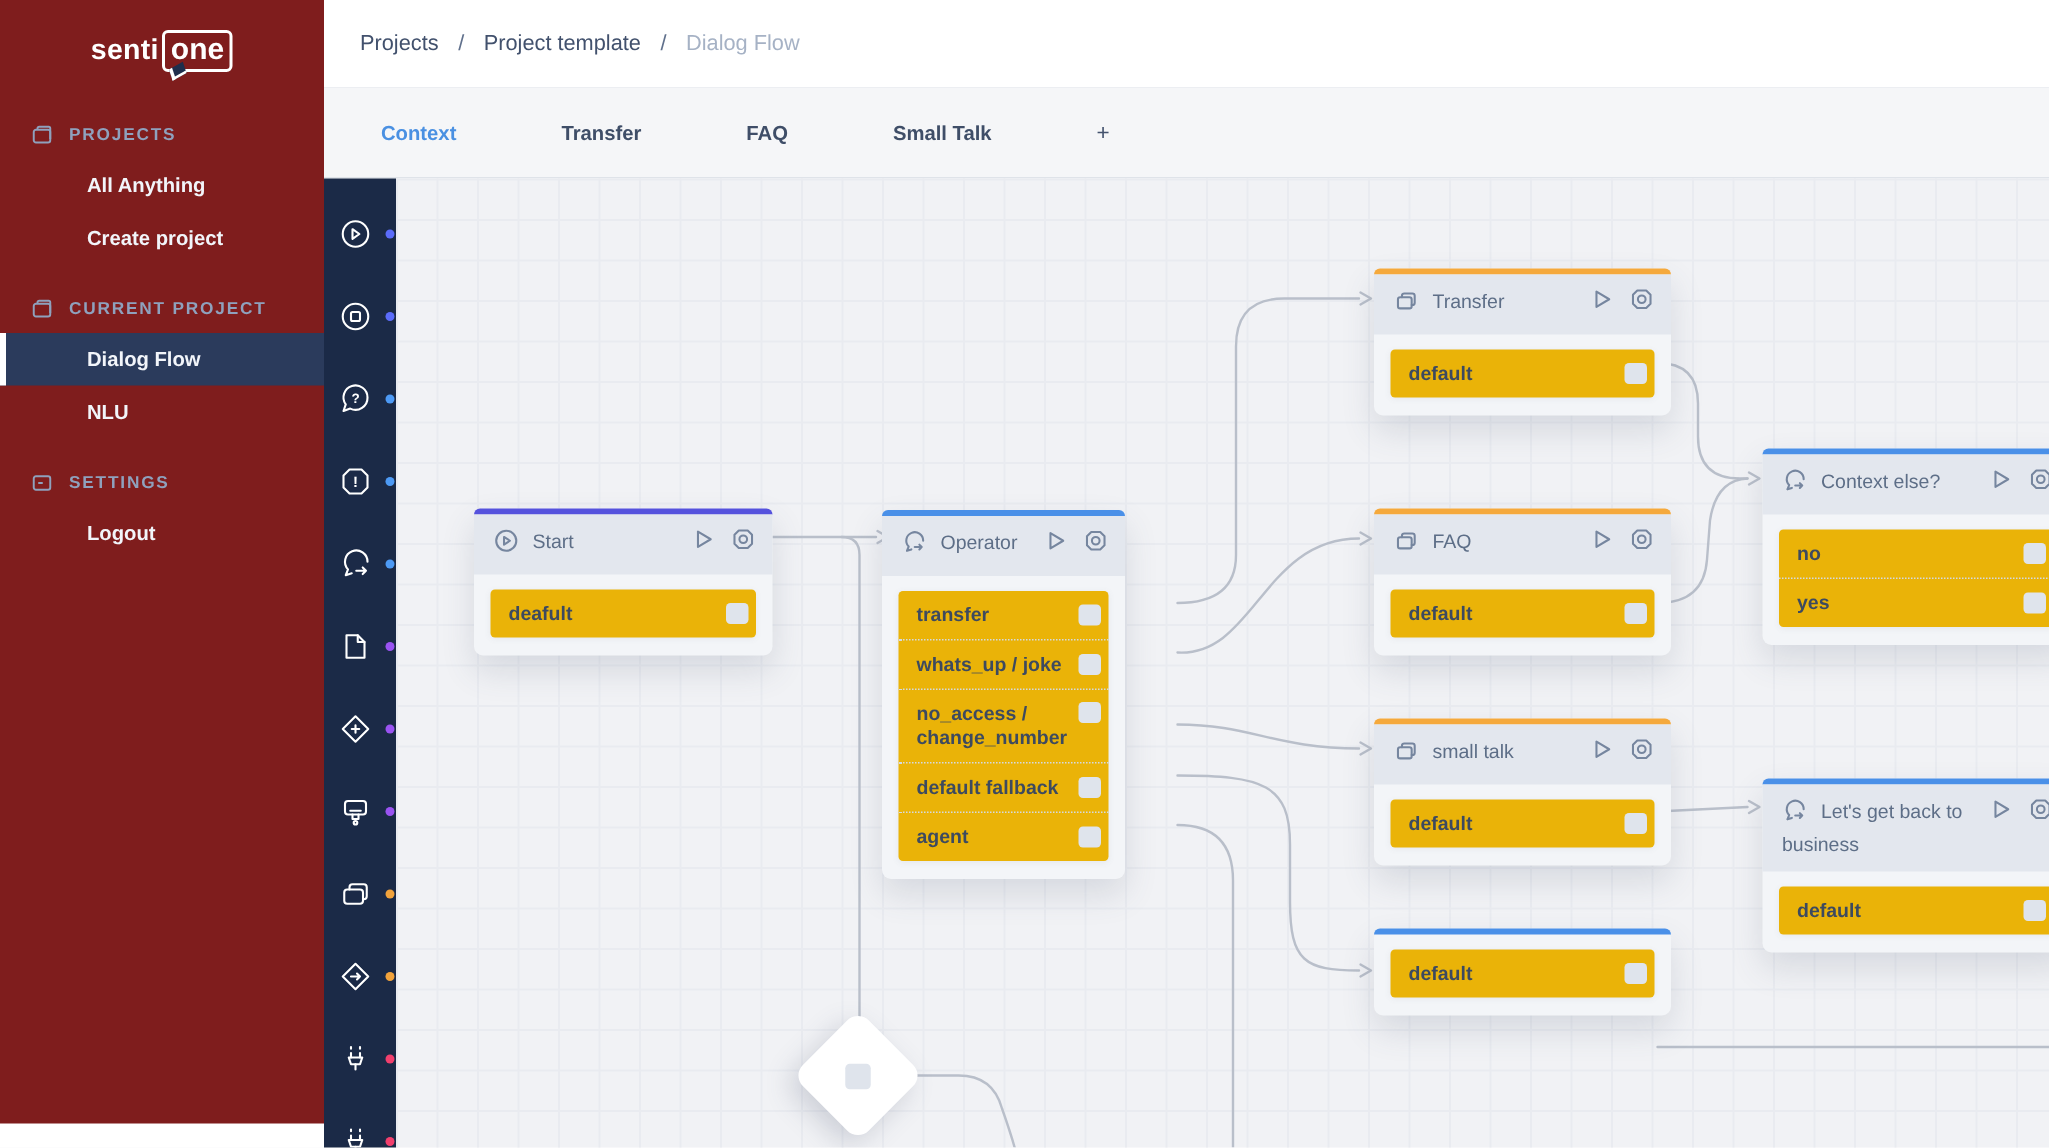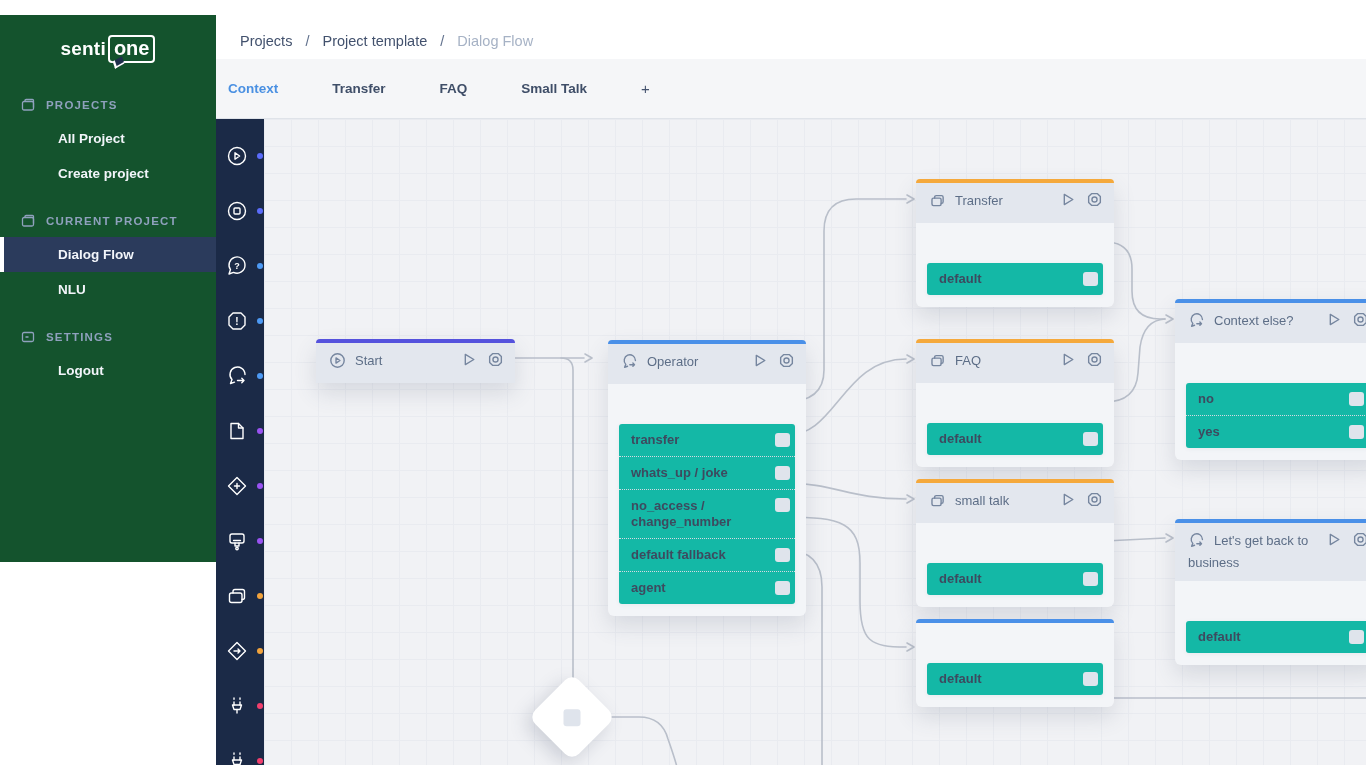--- a/index.html
+++ b/index.html
@@ -1,50 +1,50 @@
 <!DOCTYPE html>
 <html><head>
 <meta charset="utf-8">
 <style>
   * { margin:0; padding:0; box-sizing:border-box; }
   html,body { width:1366px; height:765px; overflow:hidden;
     font-family:"Liberation Sans", sans-serif; background:#fff; }
 
   
-  .sidebar { position:absolute; left:0; top:15px; width:216px; height:547px;
-    background:#14532d; color:#fff; z-index:5; }
+  .sidebar { position:absolute; left:0; top:0; width:216px; height:749px;
+    background:#7f1d1d; color:#fff; z-index:5; }
   .logo { display:flex; align-items:center; justify-content:center; margin:20px 0 26px 0; }
   .logo .senti { font-size:19px; font-weight:700; letter-spacing:.2px; }
   .logo .one-box { position:relative; border:2px solid #fff; border-radius:4px;
     padding:0 4px 1px 4px; font-size:20px; font-weight:700; margin-left:2px; }
   .logo .one-box:after { content:""; position:absolute; left:4px; bottom:-6px;
     width:7px; height:7px; background:#1f2e4c; border-right:2px solid #fff;
     border-bottom:2px solid #fff; transform:skewX(-20deg) rotate(55deg); }
   .side-section { margin-top:14px; }
   .side-head { display:flex; align-items:center; gap:10px; padding:8px 0 8px 20px;
     color:#8fa1bd; font-size:11.5px; font-weight:700; letter-spacing:1.2px; }
   .side-head svg { stroke:#8fa1bd; }
   .side-item { padding:10px 0 10px 58px; font-size:13.5px; font-weight:700;
     color:#f2f5fa; cursor:pointer; position:relative; }
   .side-item.active { background:#2b3b5c; }
   .side-item.active:before { content:""; position:absolute; left:0; top:0; bottom:0;
     width:4px; background:#fff; }
 
   
   .topbar { position:absolute; left:216px; top:0; width:1150px; height:59px;
     background:#fff; border-bottom:1px solid #eceef2; display:flex; align-items:center;
-    padding-left:24px;margin-top:12px; }
+    padding-left:24px; }
   .crumb { font-size:14.5px; color:#42516d; font-weight:400; }
   .crumb-sep { color:#60708c; margin:0 9px; }
   .crumb-current { color:#a6b2c5; }
 
   
   .tabbar { position:absolute; left:216px; top:59px; width:1150px; height:60px;
     background:#f5f6f8; border-bottom:1px solid #dfe3e9; display:flex; align-items:center;
-    gap:54px; padding-left:12px; }
+    gap:70px; padding-left:38px; }
   .tab { font-size:13.5px; font-weight:700; color:#3f4e68; cursor:pointer; }
   .tab.active { color:#4a90e2; }
   .tab.add { font-weight:400; font-size:15px; color:#44536e; }
 
   
   .rail { position:absolute; left:216px; top:119px; width:48px; height:646px;
     background:#1b2a47; z-index:4; overflow:hidden;
     display:flex; flex-direction:column; align-items:flex-start; padding:25px 0 0 9px; gap:31px; }
   .rail-item { position:relative; width:24px; height:24px; flex:0 0 24px; cursor:pointer; }
   .rail-item svg { stroke:#fff; fill:none; stroke-width:1.4; stroke-linecap:round; stroke-linejoin:round; }
@@ -62,21 +62,21 @@
   .node { position:absolute; border-radius:6px; box-shadow:0 10px 22px rgba(76,88,112,.16);
     background:#f3f5f8; }
   .accent { height:4px; border-radius:6px 6px 0 0; }
   .n-head { position:relative; background:#e3e7ee; padding:9px 60px 9px 13px;
     font-size:13px; color:#5d6e87; line-height:18px; min-height:33px; }
   .n-head .h-icon { display:inline-block; vertical-align:-4px; margin-right:9px; }
   .n-head svg { stroke:#76869f; fill:none; stroke-width:1.3; stroke-linecap:round; stroke-linejoin:round; }
   .h-actions { position:absolute; right:10px; top:8px; display:flex; gap:9px; }
   .h-actions span { cursor:pointer; display:inline-block; width:18px; height:18px; }
   .n-body { padding:10px 11px 12px 11px; }
-  .rows-card { background:#14b8a6; border-radius:3px; box-shadow:0 1px 4px rgba(90,100,120,.08);margin-top:30px; }
+  .rows-card { background:#eab308; border-radius:3px; box-shadow:0 1px 4px rgba(90,100,120,.08); }
   .n-row { position:relative; padding:8px 30px 8px 12px; font-size:13px; font-weight:700;
     color:#3d4a5f; line-height:16px; }
   .n-row + .n-row { border-top:1px dotted #d4dae2; }
   .port { position:absolute; right:5px; top:50%; margin-top:-7px; width:15px; height:14px;
     background:#dfe4ec; border-radius:3px; cursor:pointer; }
 
   .diamond { position:absolute; left:277px; top:567px; width:62px; height:62px;
     background:#fff; border-radius:10px; transform:rotate(45deg);
     box-shadow:0 8px 18px rgba(76,88,112,.22); cursor:pointer; }
   .diamond .inner { position:absolute; left:23px; top:23px; width:17px; height:17px;
@@ -92,21 +92,21 @@
   </div>
 
   <div class="side-section">
     <div class="side-head">
       <svg width="16" height="16" viewBox="0 0 16 16" fill="none">
           <rect x="2.5" y="4.5" width="11" height="8.5" rx="1.5" stroke-width="1.3"></rect>
           <path d="M5 4.5V3.6c0-.6.5-1.1 1.1-1.1h6.3c.6 0 1.1.5 1.1 1.1v7" stroke-width="1.3"></path>
         </svg>
       <span>PROJECTS</span>
     </div>
-    <div class="side-item">All Project</div>
+    <div class="side-item">All Anything</div>
     <div class="side-item">Create project</div>
   </div>
 
   <div class="side-section">
     <div class="side-head">
       <svg width="16" height="16" viewBox="0 0 16 16" fill="none">
           <rect x="2.5" y="4.5" width="11" height="8.5" rx="1.5" stroke-width="1.3"></rect>
           <path d="M5 4.5V3.6c0-.6.5-1.1 1.1-1.1h6.3c.6 0 1.1.5 1.1 1.1v7" stroke-width="1.3"></path>
         </svg>
       <span>CURRENT PROJECT</span>
@@ -282,23 +282,28 @@
       <span class="h-actions">
           <span><svg width="17" height="17" viewBox="0 0 16 16">
               <path d="M5 3.2v9.6L13 8z"></path>
             </svg></span>
           <span><svg width="17" height="17" viewBox="0 0 16 16">
               <path d="M5.2 2.5h5.6L13.5 5.2v5.6l-2.7 2.7H5.2L2.5 10.8V5.2z"></path>
               <circle cx="8" cy="8" r="2.4"></circle>
             </svg></span>
         </span>
     </div>
-  </div>
-
-  <div class="node" style="left:344px;top:221px;width:198px">
+    <div class="n-body">
+      <div class="rows-card">
+        <div class="n-row"><span>deafult</span><span class="port"></span></div>
+      </div>
+    </div>
+  </div>
+
+  <div class="node" style="left:324px;top:221px;width:162px">
     <div class="accent" style="background: rgb(74, 144, 232);"></div>
     <div class="n-head">
       <span class="h-icon"><svg width="17" height="17" viewBox="0 0 16 16">
             <path d="M13.6 7A5.3 5.3 0 1 0 4.5 10.7L3.4 13.4l2.8-.9"></path>
             <path d="M8.3 11h4.4m0 0-1.5-1.5M12.7 11l-1.5 1.5"></path>
           </svg></span><span>Operator</span>
       <span class="h-actions">
           <span><svg width="17" height="17" viewBox="0 0 16 16">
               <path d="M5 3.2v9.6L13 8z"></path>
             </svg></span>

